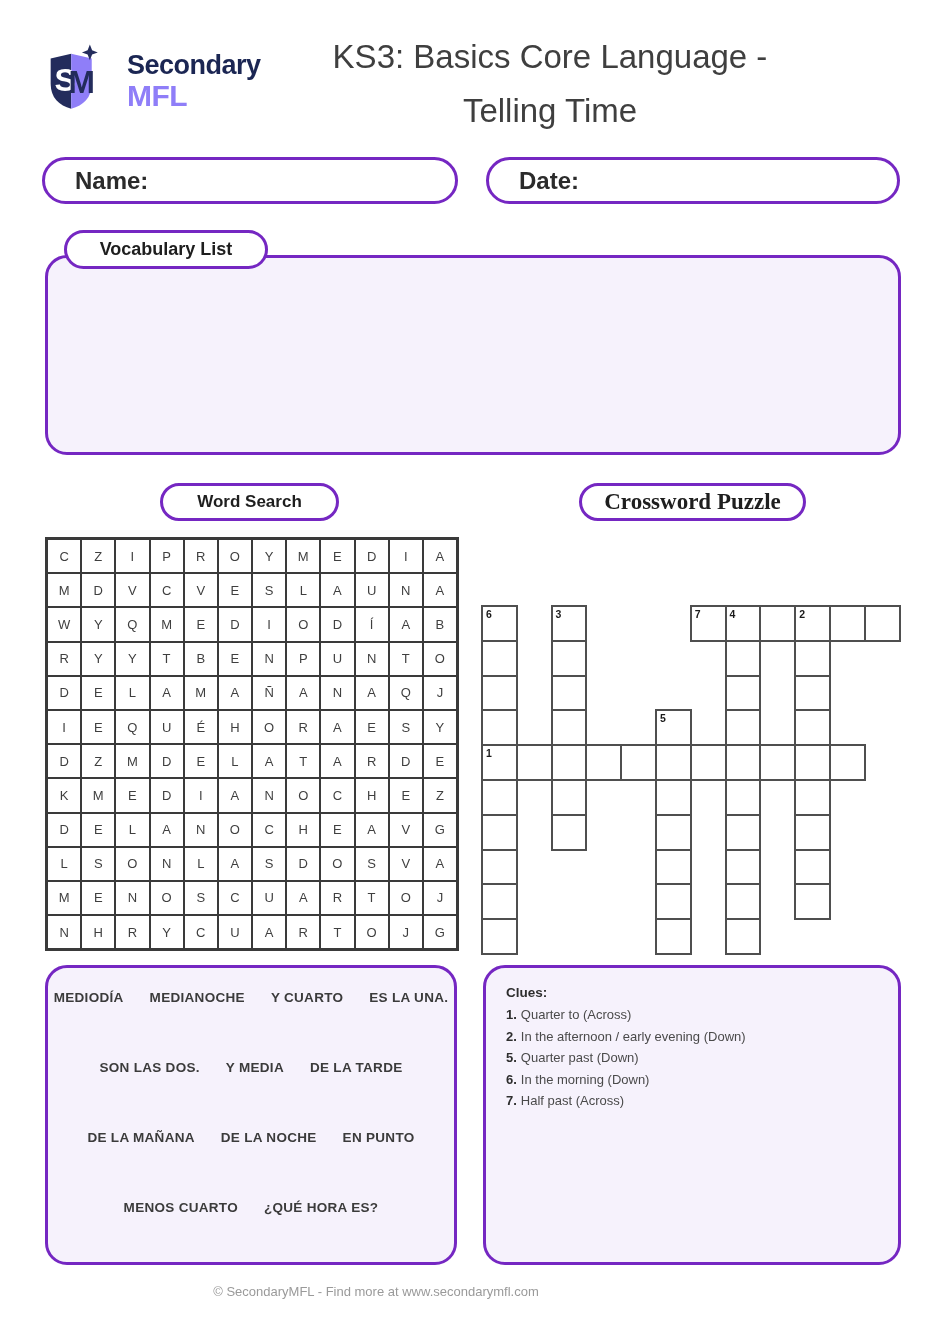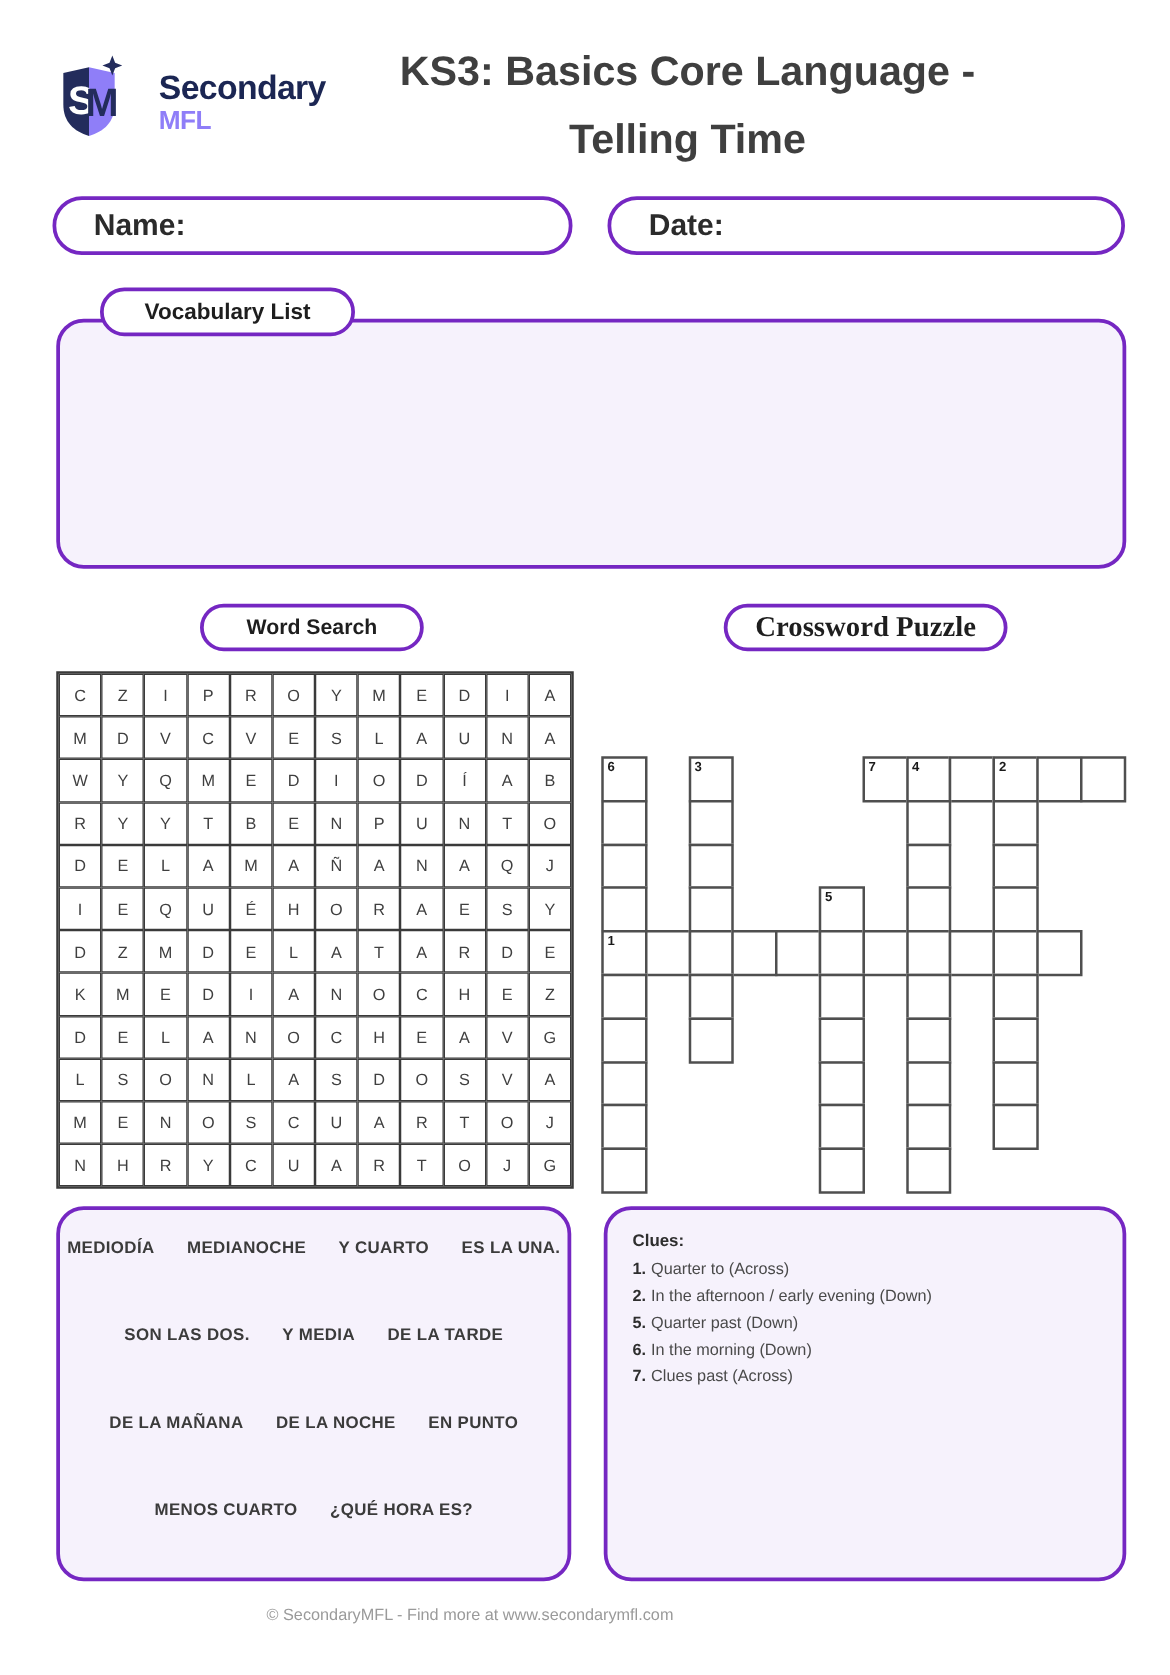--- a/index.html
+++ b/index.html
@@ -15,31 +15,31 @@
   }
   *{margin:0;padding:0;box-sizing:border-box;}
   html,body{background:#ffffff;}
   body{font-family:"Liberation Sans", sans-serif;}
   .page{position:relative;width:936px;height:1340px;background:#ffffff;overflow:hidden;}
 
   
   .logo{position:absolute;left:46px;top:44px;display:flex;align-items:center;}
   .logo-text{margin-left:25px;line-height:1;}
   .logo-text .brand-top{font-size:27px;font-weight:700;color:var(--navy);letter-spacing:-0.5px;}
-  .logo-text .brand-bottom{font-size:21px;font-weight:700;color:var(--logo-purple);margin-top:2px;letter-spacing:-0.5px;}
-  .title{position:absolute;left:210px;top:30px;width:680px;text-align:center;font-size:33px;font-weight:700;color:#3f3f3f;line-height:54px;}
+  .logo-text .brand-bottom{font-size:30px;font-weight:700;color:var(--logo-purple);margin-top:2px;letter-spacing:-0.5px;}
+  .title{position:absolute;left:210px;top:30px;width:680px;text-align:center;font-size:33px;font-weight:400;color:#3f3f3f;line-height:54px;}
 
   
   .field-box{position:absolute;height:47px;border:3px solid var(--purple);border-radius:24px;background:#fff;display:flex;align-items:center;padding-left:30px;font-size:24px;font-weight:700;color:#2b2b2b;}
   .name-box{left:42px;top:157px;width:416px;}
   .date-box{left:486px;top:157px;width:414px;}
 
   
   .badge{position:absolute;background:#fff;border:3px solid var(--purple);border-radius:20px;display:flex;align-items:center;justify-content:center;font-weight:700;color:#1e1e1e;z-index:3;}
-  .vocab-badge{left:80px;top:230px;width:204px;height:39px;font-size:18px;}
+  .vocab-badge{left:64px;top:230px;width:204px;height:39px;font-size:18px;}
   .ws-badge{left:160px;top:483px;width:179px;height:38px;font-size:17px;}
   .cw-badge{left:579px;top:483px;width:227px;height:38px;font-size:23px;font-family:Liberation Serif, serif;}
 
   
   .vocab-box{position:absolute;left:45px;top:255px;width:856px;height:200px;background:var(--lavender);border:3px solid var(--purple);border-radius:22px;z-index:1;}
   .vocab-cols{position:absolute;left:45px;top:268px;width:856px;display:flex;}
   .vocab-col{width:50%;padding-left:38px;}
   .vocab-col.right{padding-left:28px;}
   .vocab-item{display:flex;align-items:baseline;height:29px;font-size:14.5px;color:var(--ink-soft);white-space:nowrap;}
   .vocab-item .bullet{color:#4a2a86;font-size:15px;margin-right:11px;position:relative;top:-1px;}
@@ -432,19 +432,19 @@
       </div>
     </div>
 
   <div class="clues-box">
     <div class="clues-heading">Clues:</div>
     <div id="clues-list">
         <div class="clue-line"><span class="clue-num">1.</span><span class="clue-text">Quarter to (Across)</span></div>
         <div class="clue-line"><span class="clue-num">2.</span><span class="clue-text">In the afternoon / early evening (Down)</span></div>
         <div class="clue-line"><span class="clue-num">5.</span><span class="clue-text">Quarter past (Down)</span></div>
         <div class="clue-line"><span class="clue-num">6.</span><span class="clue-text">In the morning (Down)</span></div>
-        <div class="clue-line"><span class="clue-num">7.</span><span class="clue-text">Clues past (Across)</span></div>
+        <div class="clue-line"><span class="clue-num">7.</span><span class="clue-text">Half past (Across)</span></div>
       </div>
   </div>
 
   <div class="footer">© SecondaryMFL - Find more at www.secondarymfl.com</div>
 
 </div>
 
 </body></html>

